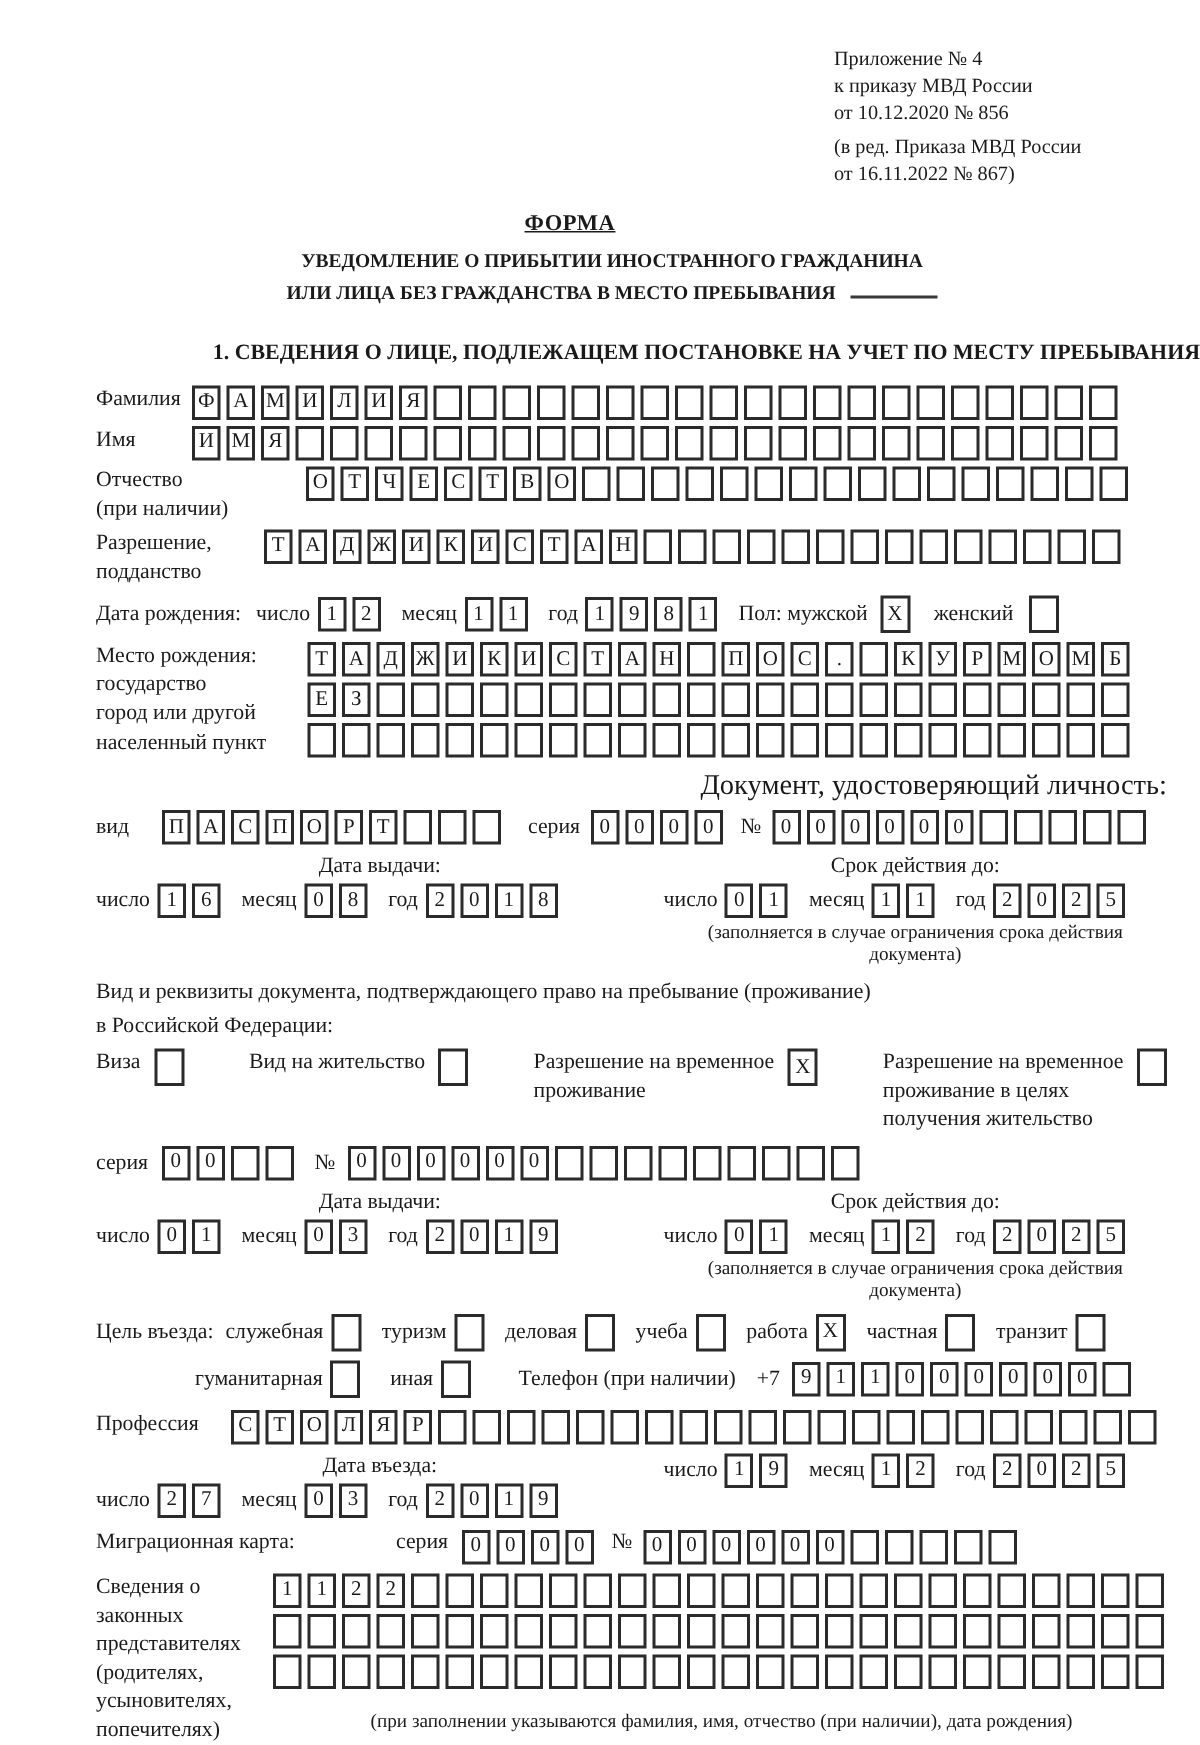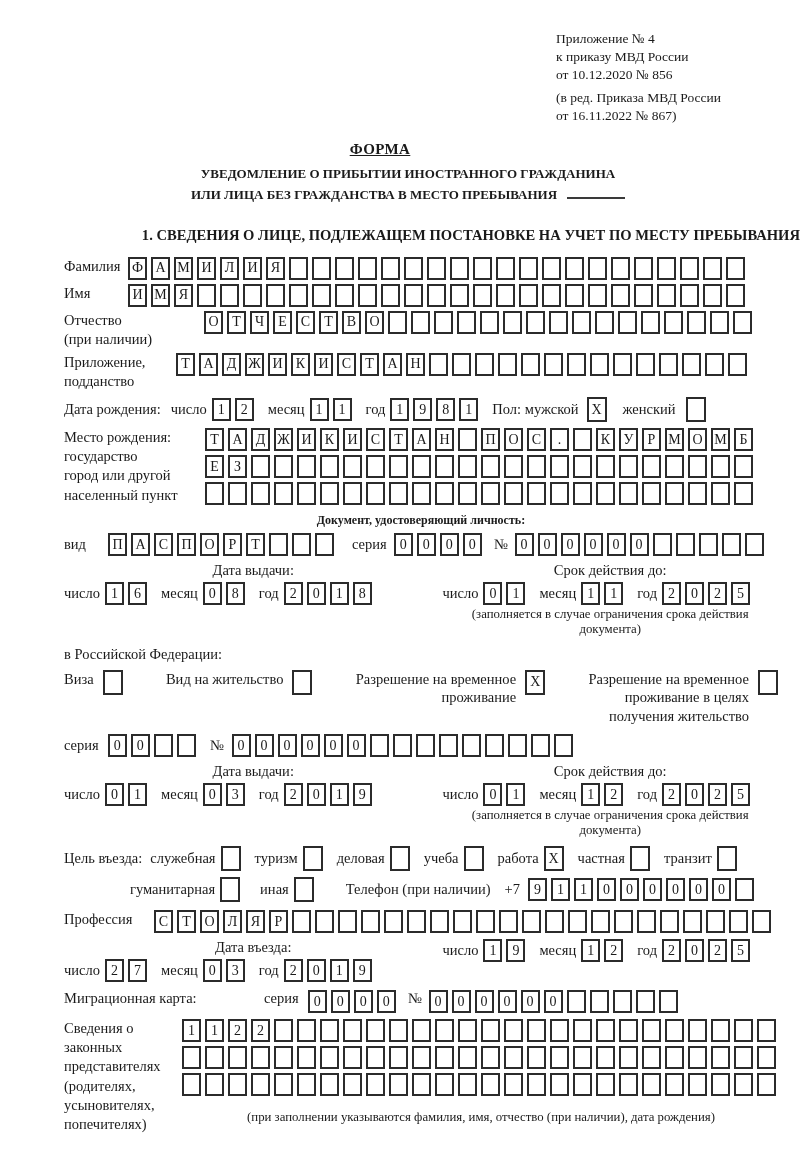--- a/index.html
+++ b/index.html
@@ -23,35 +23,35 @@
   .flabel{flex:none;line-height:1.32;}
   .boxes{display:flex;flex-wrap:nowrap;}
   .boxcol .boxes{margin-bottom:4px;}
   .cbox{
     flex:none;box-sizing:border-box;width:19px;height:23px;border:2px solid #2b2b2b;
     margin-right:4px;display:flex;align-items:center;justify-content:center;
     font-size:14px;line-height:1;background:#fff;
   }
   .chk{display:inline-flex;box-sizing:border-box;width:20px;height:25px;border:2px solid #2b2b2b;
     align-items:center;justify-content:center;font-size:14px;background:#fff;flex:none;}
-  .doc-head{text-align:center;font-weight:bold;font-size:12px;margin:4px 0 5px 0;}
+  .doc-head{text-align:right;font-weight:normal;font-size:19px;margin:4px 0 5px 0;}
   .dgroup{display:flex;align-items:center;}
   .dgroup .dl{margin-right:5px;white-space:nowrap;}
   .dgroup .boxes{margin-right:10px;}
   .dates-row{display:flex;margin-top:6px;}
   .dates-col-l{flex:0 0 53%;}
   .dates-col-r{flex:0 0 47%;}
   .dates-title{text-align:center;margin-bottom:3px;}
   .footnote{font-size:12.8px;text-align:center;margin-top:2px;}
   .mt6{margin-top:6px;} .mt8{margin-top:8px;}
   .intro{line-height:1.55;}
   .permit-row{display:flex;justify-content:space-between;align-items:flex-start;margin-top:4px;}
   .permit-opt{display:flex;align-items:flex-start;}
   .permit-opt .olabel{margin-right:9px;line-height:1.3;}
-  .center-lbl{text-align:right;}
+  .center-lbl{text-align:left;}
   .purpose-row{display:flex;align-items:center;flex-wrap:nowrap;}
   .purpose-row .pitem{display:flex;align-items:center;margin-right:9px;}
   .purpose-row .pitem span{margin-right:5px;white-space:nowrap;}
 </style>
 </head>
 <body>
 
 <div class="page">
 
   <div class="hdr-wrap">
@@ -168,21 +168,21 @@
           <span class="cbox"></span>
           <span class="cbox"></span>
           <span class="cbox"></span>
           <span class="cbox"></span>
           <span class="cbox"></span>
         </div>
     </div>
 
     <div class="frow">
       <div class="flabel" style="width:112px;">
-        <div>Приложение,</div>
+        <div>Разрешение,</div>
         <div>подданство</div>
       </div>
       <div class="boxes">
           <span class="cbox">Т</span>
           <span class="cbox">А</span>
           <span class="cbox">Д</span>
           <span class="cbox">Ж</span>
           <span class="cbox">И</span>
           <span class="cbox">К</span>
           <span class="cbox">И</span>
@@ -403,20 +403,21 @@
               <span class="cbox">0</span>
               <span class="cbox">2</span>
               <span class="cbox">5</span>
             </span>
         </div>
         <div class="footnote">(заполняется в случае ограничения срока действия документа)</div>
       </div>
     </div>
 
     <div class="intro mt6">
+      <div>Вид и реквизиты документа, подтверждающего право на пребывание (проживание)</div>
       <div>в Российской Федерации:</div>
     </div>
 
     <div class="permit-row">
       <div class="permit-opt">
         <span class="olabel">Виза</span>
         <span class="chk"></span>
       </div>
       <div class="permit-opt">
         <span class="olabel">Вид на жительство</span>

